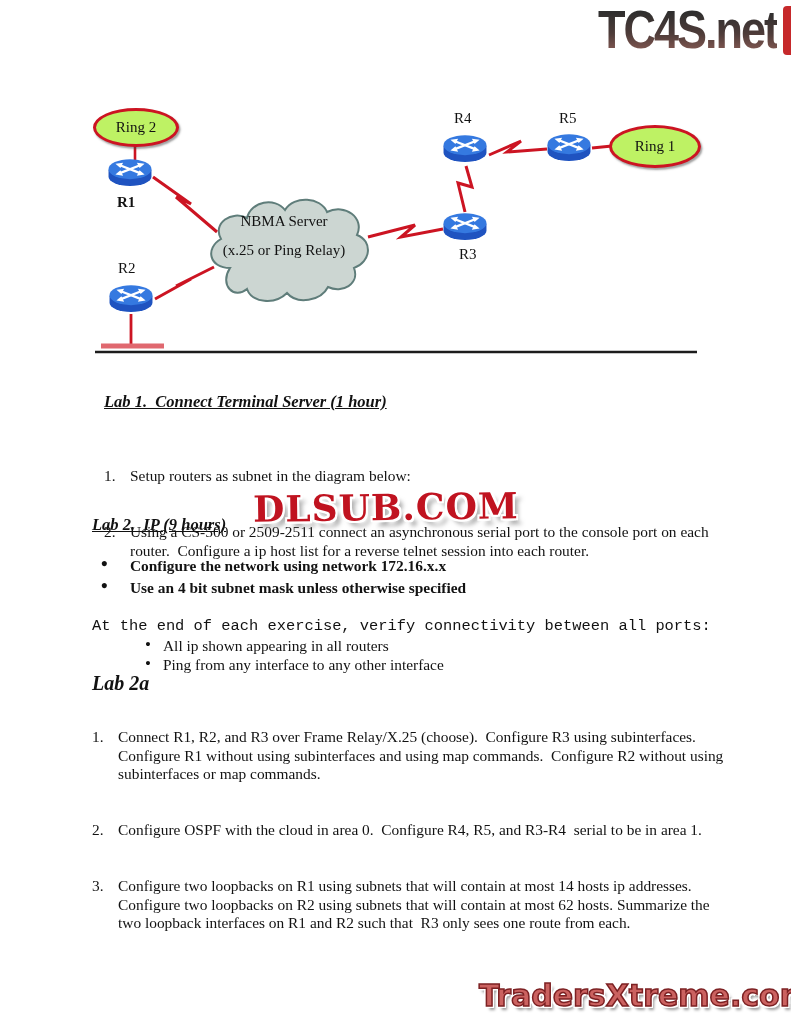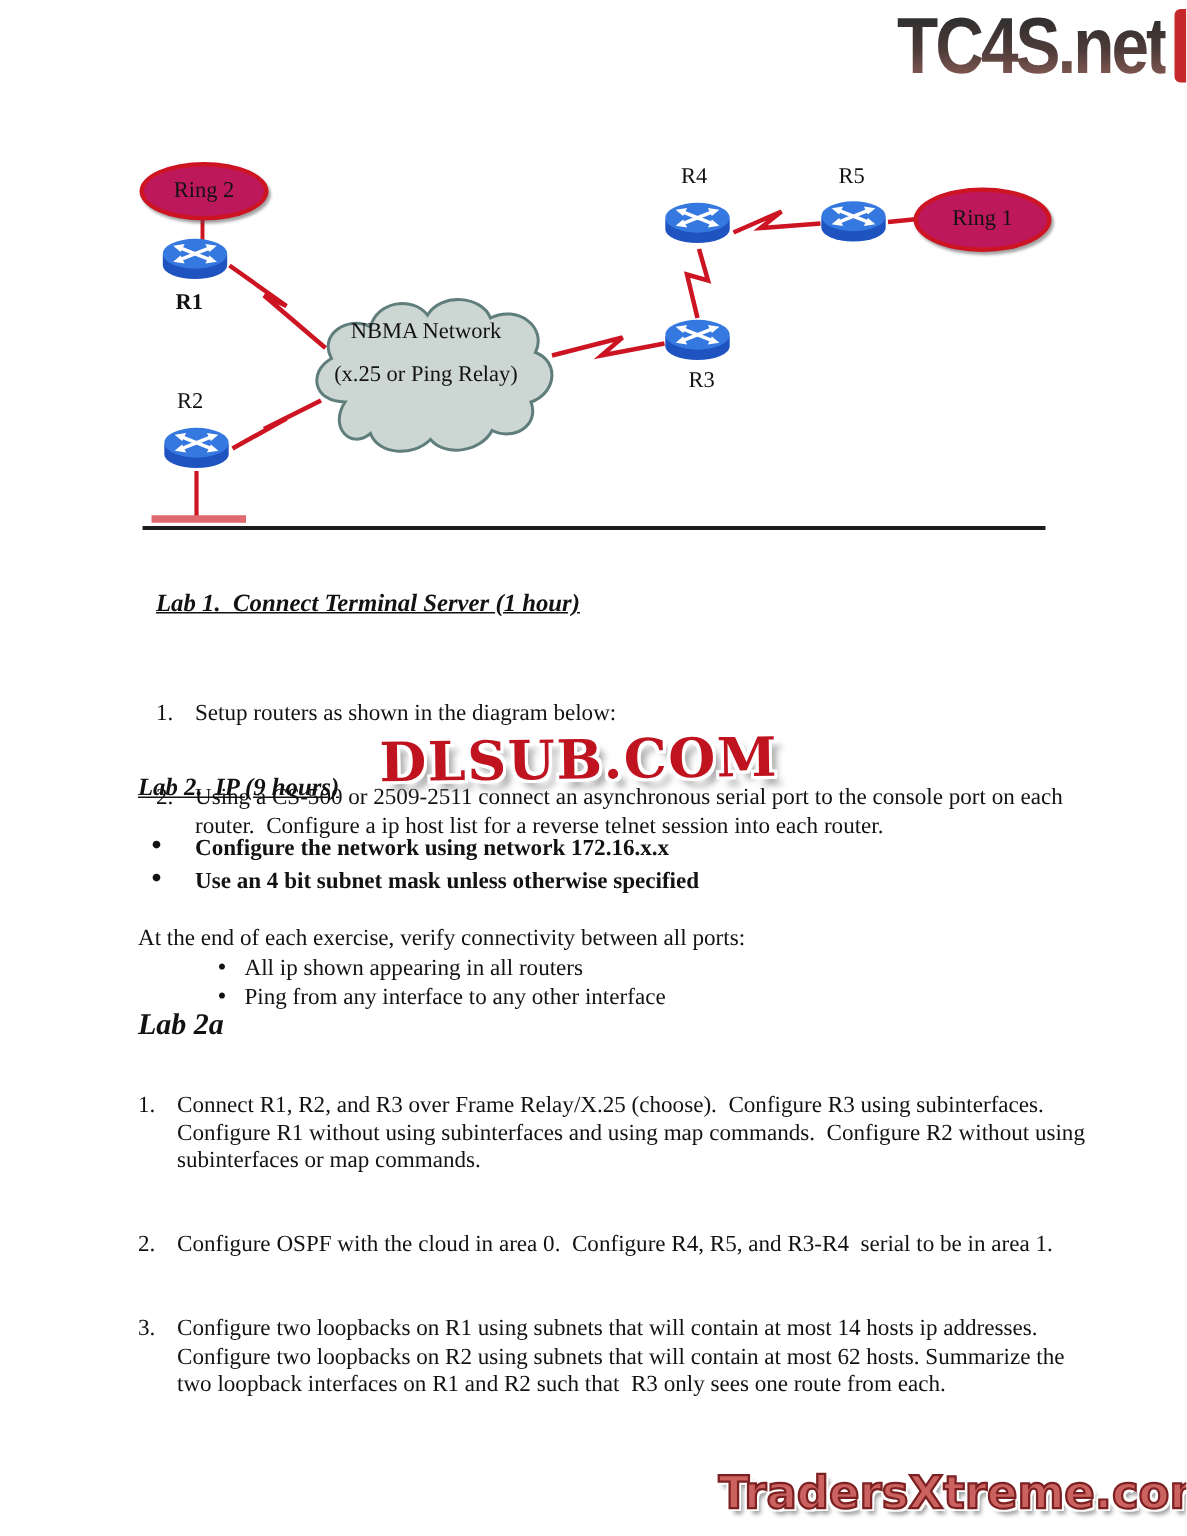--- a/index.html
+++ b/index.html
@@ -16,21 +16,21 @@
   }
   .red-strip { position:absolute; top:6px; right:0; width:8px; height:49px;
                background:#c6292b; border-radius:4px 0 0 4px; }
 
   .doc-title { position:absolute; top:44px; left:0; width:100%; text-align:center;
                font-size:19px; font-weight:bold; letter-spacing:.2px; }
 
   
   .diagram { position:absolute; top:95px; left:0; width:791px; height:276px; }
   .diagram svg.links { position:absolute; left:0; top:0; }
-  .ring { position:absolute; border:3px solid #cc1422; background:#be185d; border-radius:50%;
+  .ring { position:absolute; border:3px solid #cc1422; background:#bef264; border-radius:50%;
           display:flex; align-items:center; justify-content:center; font-size:15px;
           box-shadow:1.5px 2px 2px rgba(70,70,70,.5); }
   .ring2 { left:93px; top:13px; width:80px; height:33px; }
   .ring1 { left:609px; top:30px; width:86px; height:37px; }
   .router { position:absolute; width:46px; height:32px; }
   .rlabel { position:absolute; font-size:15px; }
   .lbl-r1 { left:117px; top:99px;font-weight:bold; }
   .lbl-r2 { left:118px; top:165px; }
   .lbl-r3 { left:459px; top:151px; }
   .lbl-r4 { left:454px; top:15px; }
@@ -62,21 +62,21 @@
                        5px 6px 4px rgba(130,130,130,.65); }
 
   .sec-lab2-heading { position:absolute; left:92px; top:515px; }
 
   .bold-bullets { position:absolute; left:92px; top:558px; width:620px; list-style:none;
                   margin:0; padding:0; font-weight:bold; }
   .bold-bullets li { position:relative; padding-left:38px; margin-bottom:6.5px;
                      font-size:15.4px; line-height:15.4px; }
   .bold-bullets li::before { content:"\2022"; position:absolute; left:9px; top:-2px; font-size:19px; }
 
-  .verify-intro { position:absolute; left:92px; top:617px; width:620px; }
+  .verify-intro { position:absolute; left:92px; top:617px; width:620px;font-family:Liberation Mono, monospace; }
   .verify-bullets { position:absolute; left:92px; top:637px; width:620px; list-style:none;
                     margin:0; padding:0; }
   .verify-bullets li { position:relative; padding-left:71px; font-size:15.4px; line-height:18.6px; }
   .verify-bullets li::before { content:"\2022"; position:absolute; left:53px; top:-1px; font-size:17px; }
 
   .lab2a { position:absolute; left:92px; top:672px; font-weight:bold; font-style:italic;
            font-size:20px; }
   .sec-lab2a-items { position:absolute; left:92px; top:691px; width:640px; }
 
   .traders { position:absolute; left:479px; top:978px; font-family:"DejaVu Sans", sans-serif;
@@ -116,21 +116,21 @@
     </svg>
 
     <div class="ring ring2">
       <span>Ring 2</span>
     </div>
     <div class="ring ring1">
       <span>Ring 1</span>
     </div>
 
     <div class="cloud-label">
-      <div>NBMA Network</div>
+      <div>NBMA Server</div>
       <div>(x.25 or Ping Relay)</div>
     </div>
 
     <div class="router pos-r1">
       <svg viewBox="0 0 60 40" width="46" height="32">
         <path d="M2 16 L2 25 A28 12 0 0 0 58 25 L58 16 Z" fill="#1f53c0"></path>
         <ellipse cx="30" cy="15" rx="28" ry="13" fill="#3579e0"></ellipse>
         <g stroke="#ffffff" stroke-width="3" fill="#ffffff">
           <path d="M16 20.5 L44 9.5"></path>
             <path d="M16 9.5 L44 20.5"></path>
@@ -201,21 +201,21 @@
     <div class="rlabel lbl-r1">R1</div>
     <div class="rlabel lbl-r2">R2</div>
     <div class="rlabel lbl-r3">R3</div>
     <div class="rlabel lbl-r4">R4</div>
     <div class="rlabel lbl-r5">R5</div>
   </div>
 
   <div class="sec-lab1">
     <div class="lab-heading">Lab 1.  Connect Terminal Server (1 hour)</div>
     <ol class="num-list body-text">
-      <li>Setup routers as shown in the diagram below:</li>
+      <li>Setup routers as subnet in the diagram below:</li>
       <li>Using a CS-500 or 2509-2511 connect an asynchronous serial port to the console port on each router.  Configure a ip host list for a reverse telnet session into each router.</li>
     </ol>
   </div>
 
   <div class="dlsub">DLSUB.COM</div>
 
   <div class="sec-lab2-heading">
     <span class="lab-heading">Lab 2.  IP (9 hours)</span>
   </div>
 

